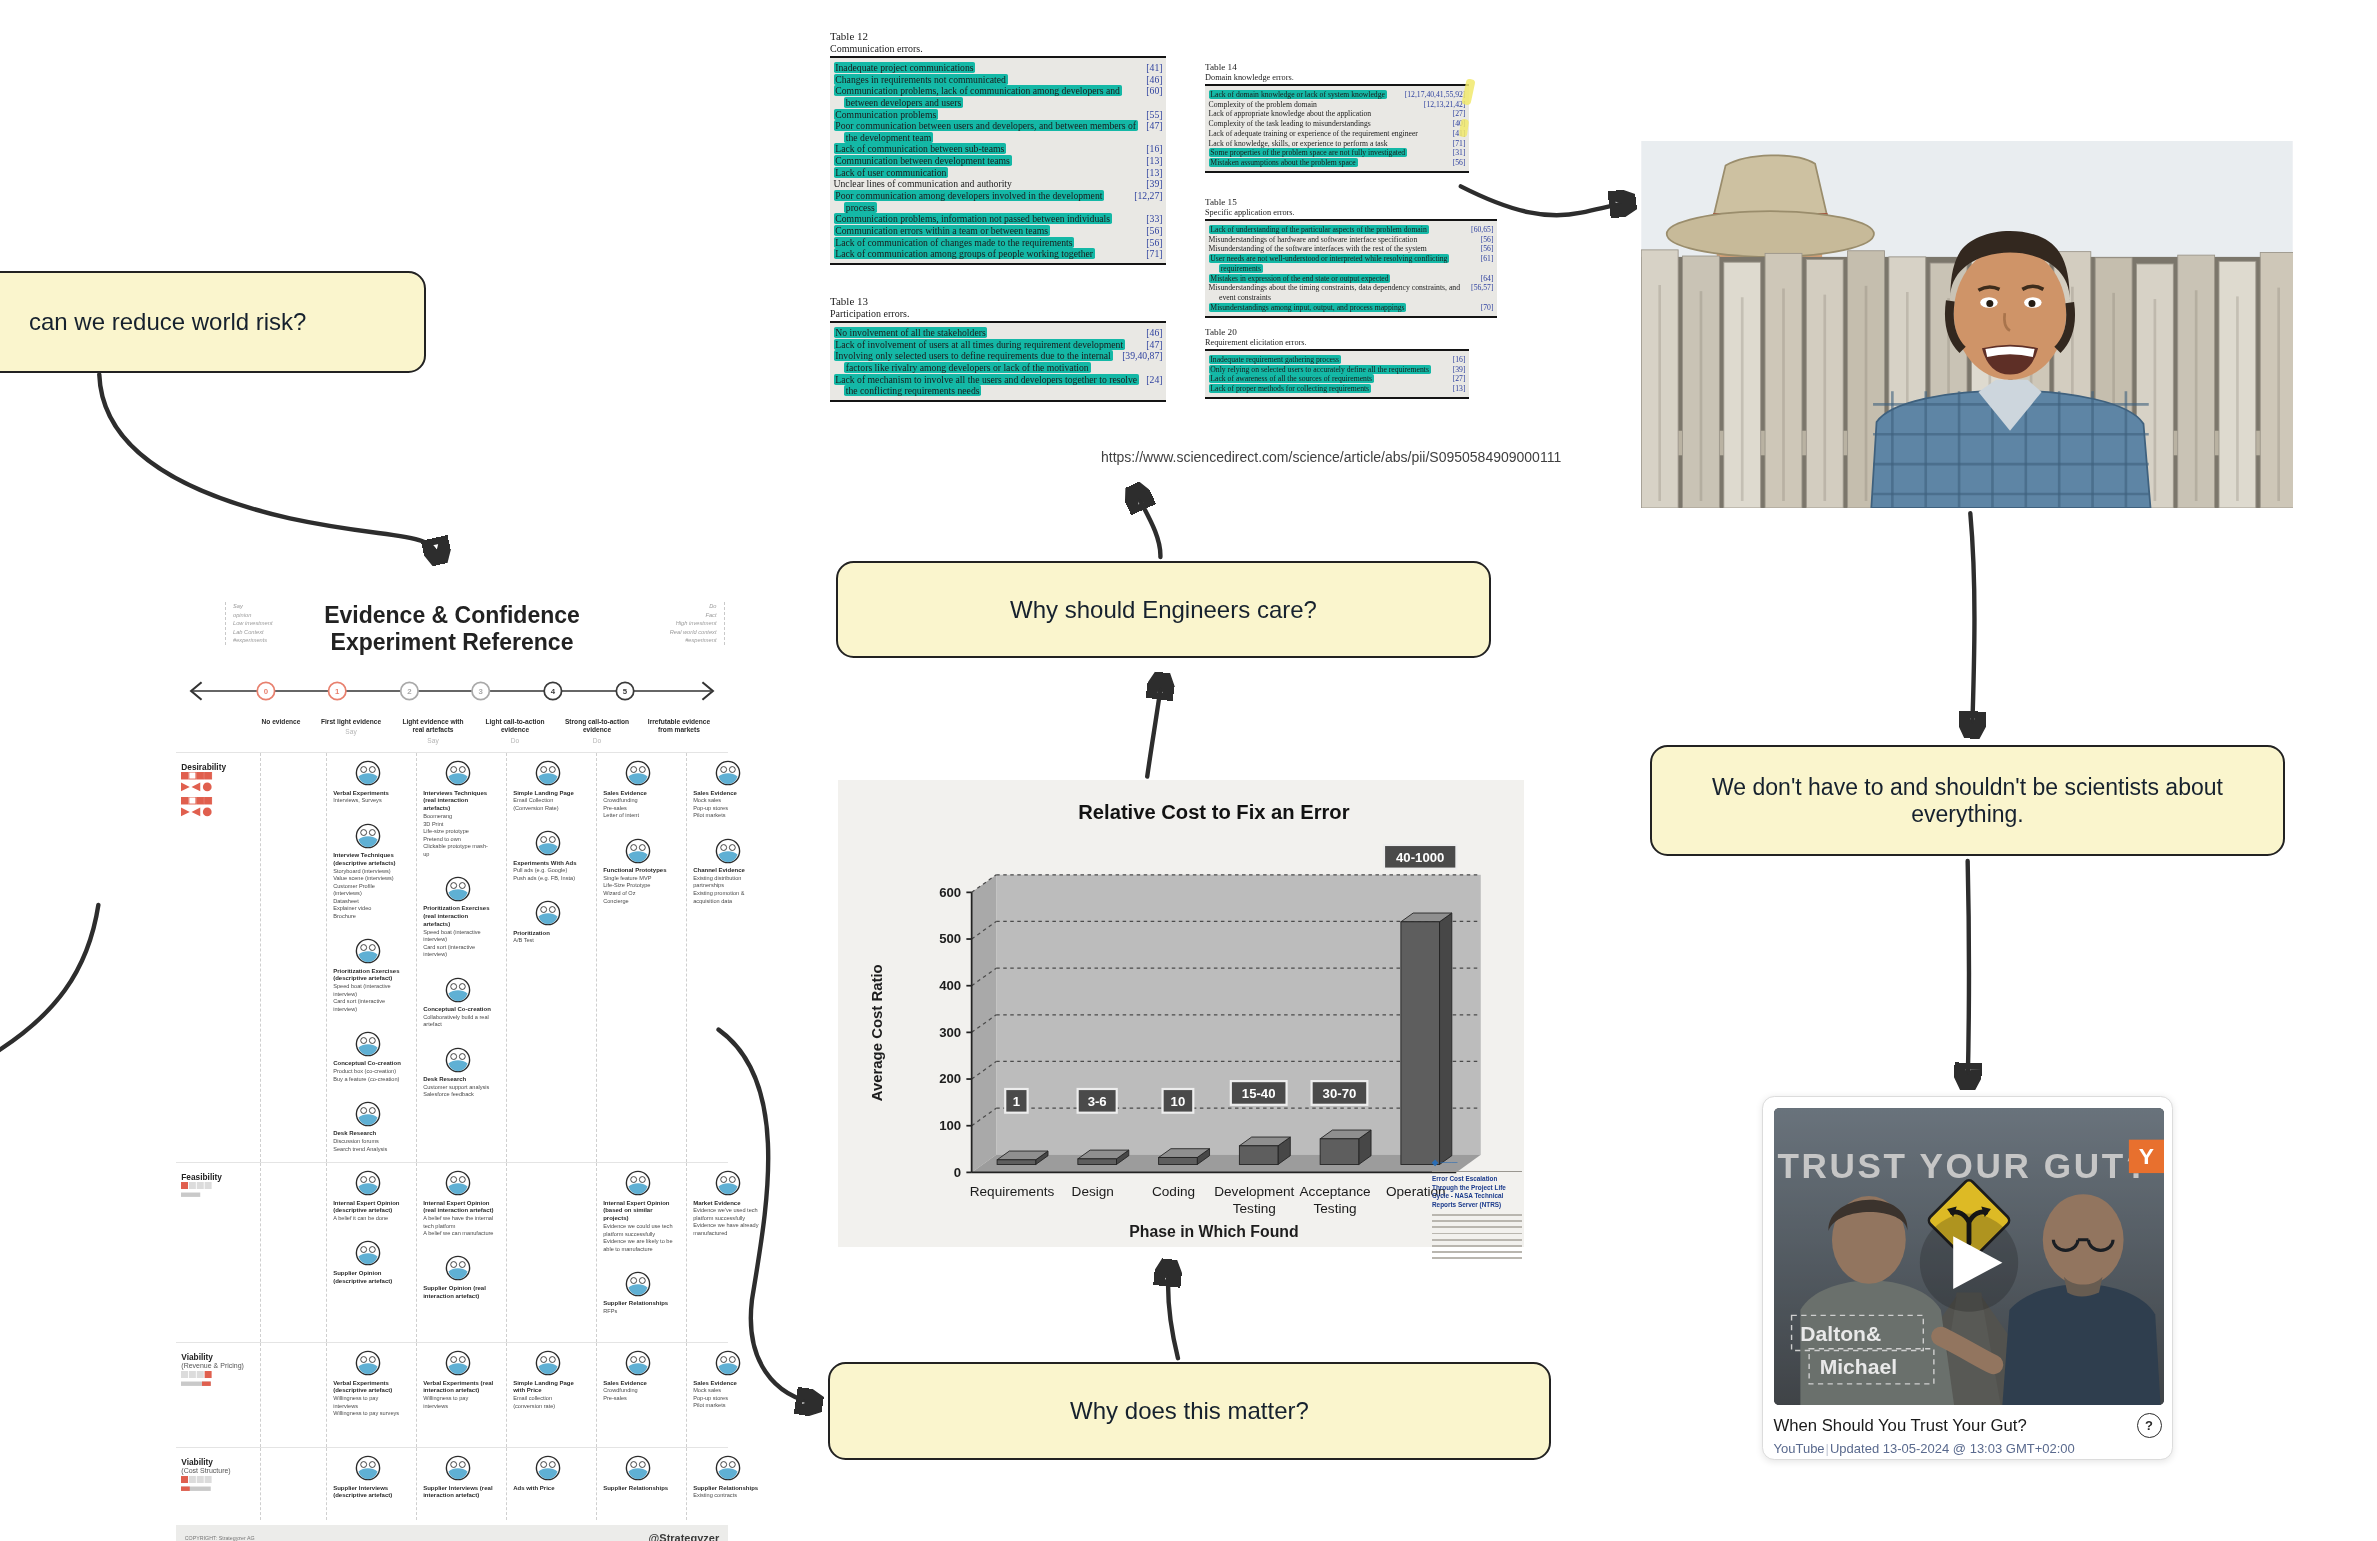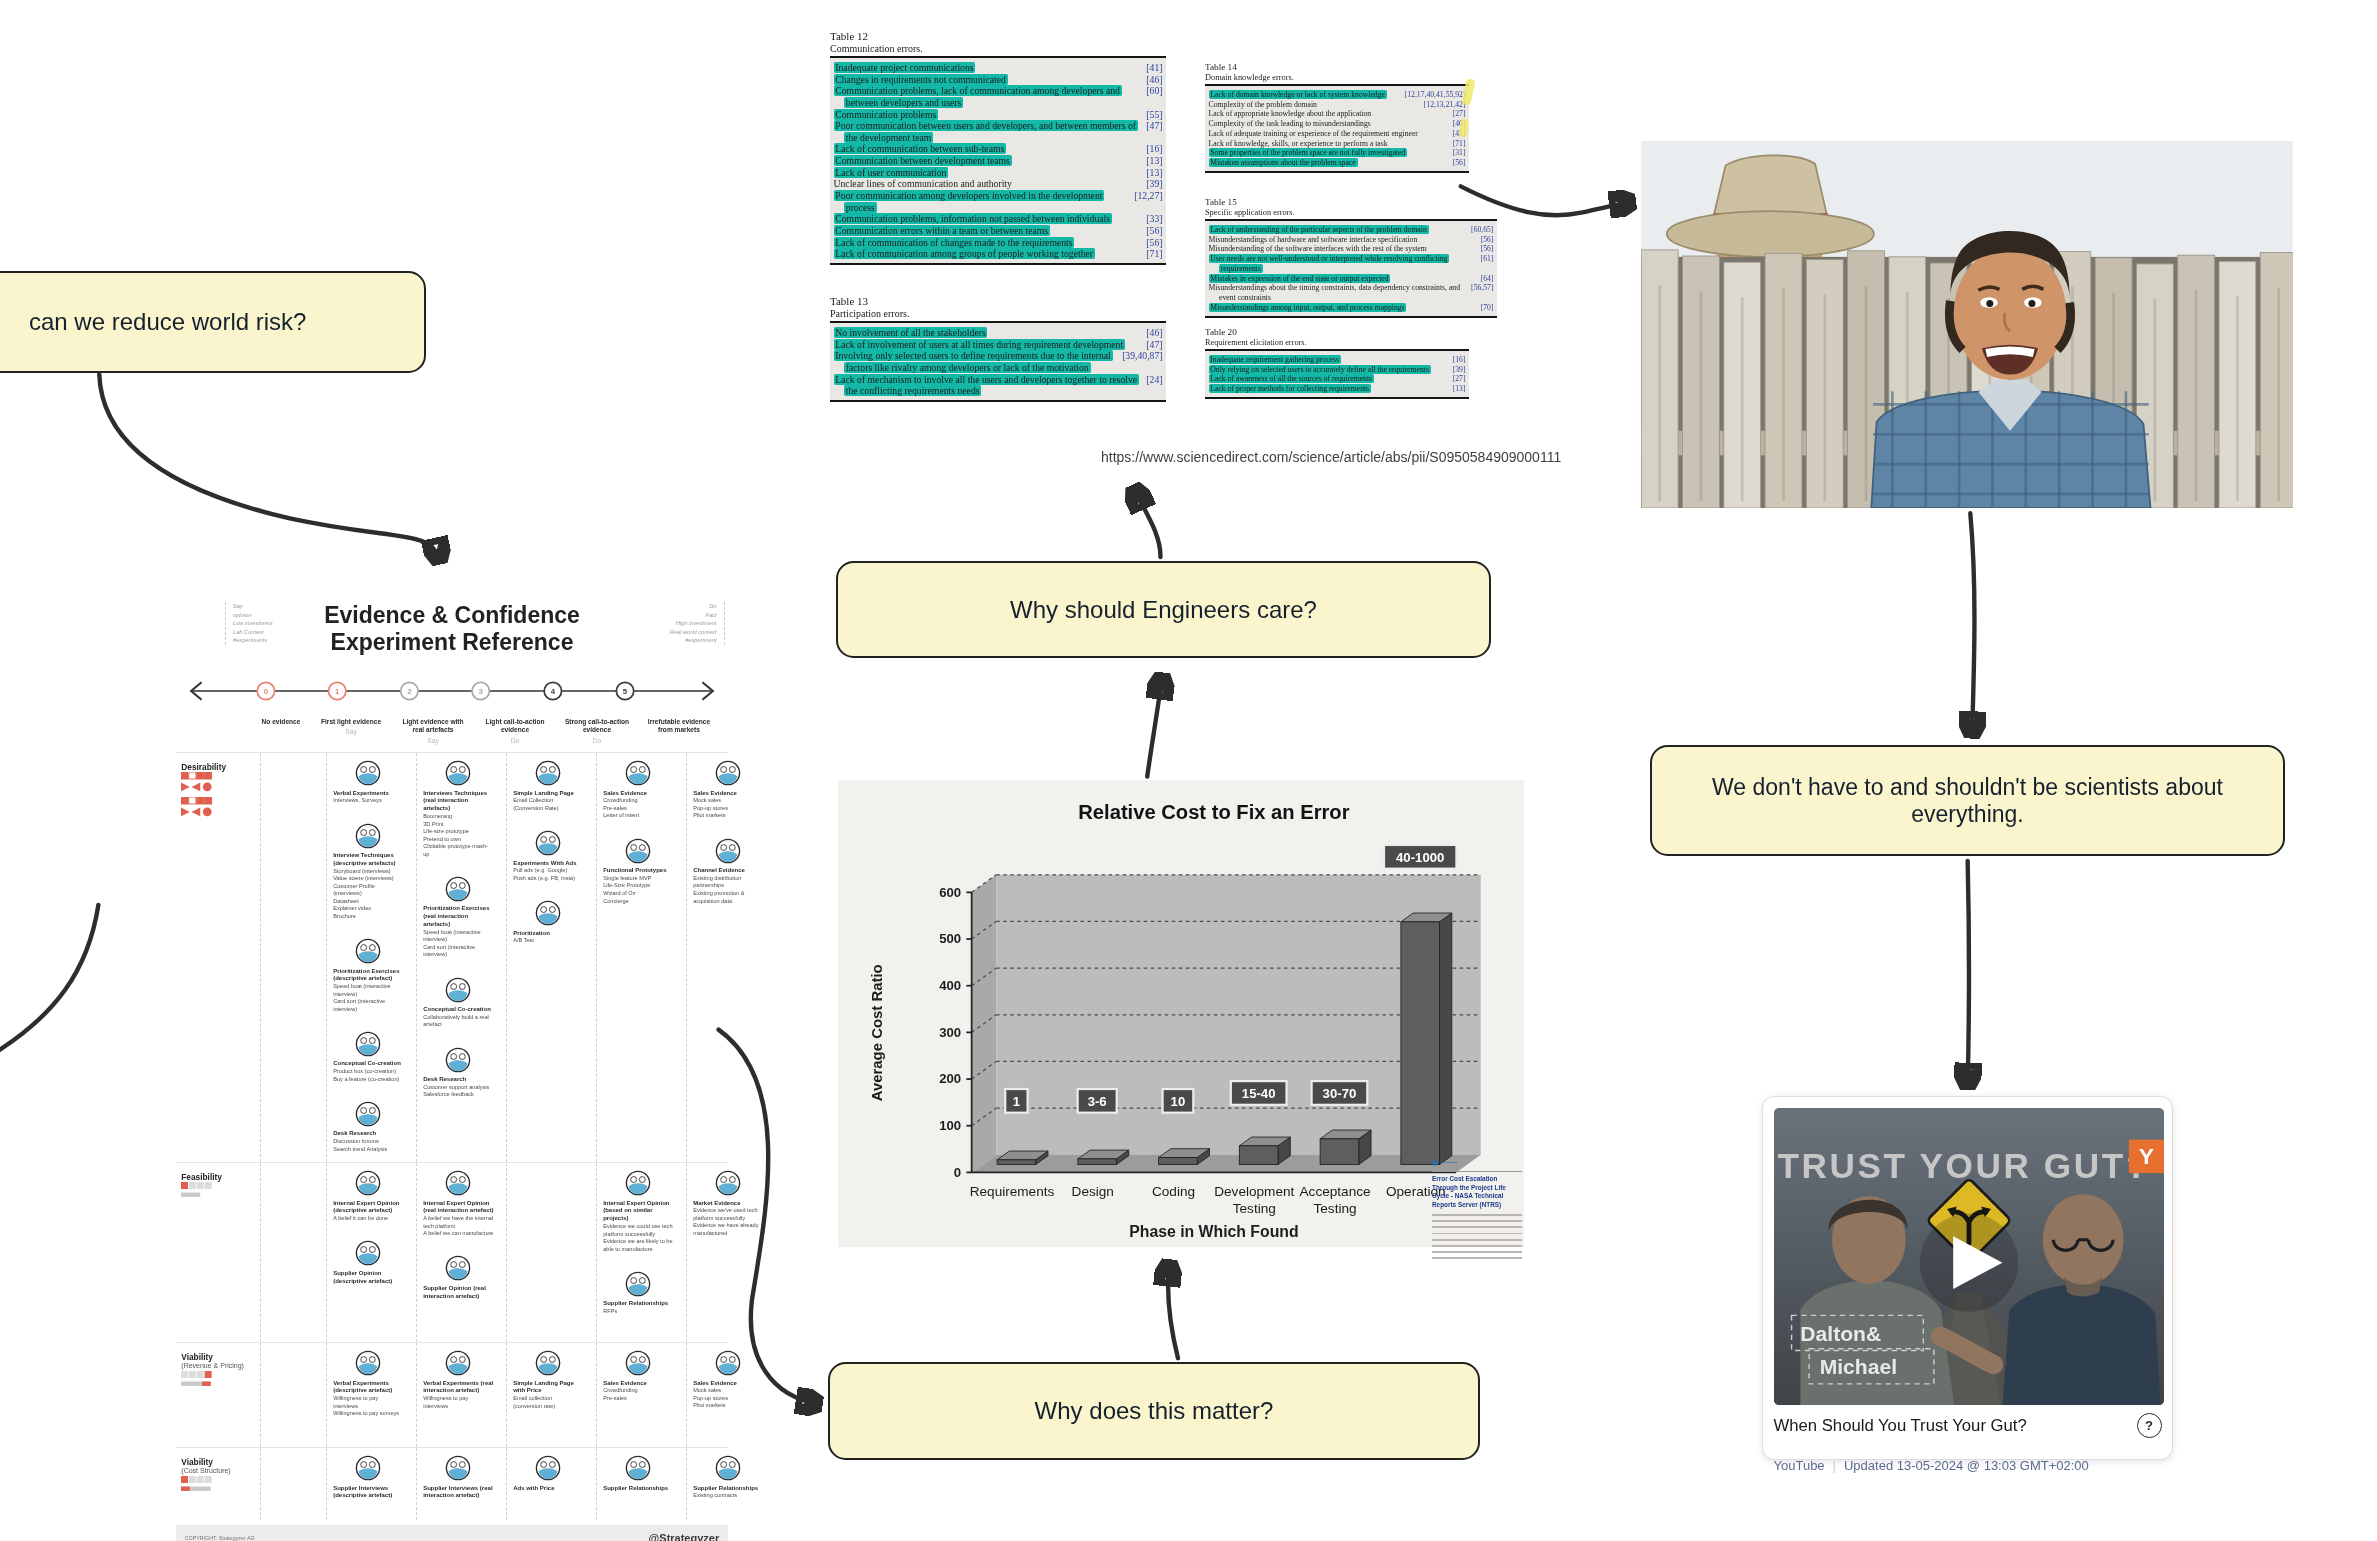--- a/index.html
+++ b/index.html
@@ -7,21 +7,21 @@
        font-family:"Liberation Sans",sans-serif;color:#1c1c1c;}
   .abs{position:absolute;}
 
   
   .note{position:absolute;background:#FAF5CD;border:2.6px solid #222;border-radius:17.6px;
         display:flex;align-items:center;justify-content:center;
         font-size:24px;color:#16212e;box-sizing:border-box;}
   #note-risk{left:-40px;top:271px;width:466px;height:102px;justify-content:flex-start;padding-left:67px;}
   #note-engineers{left:836px;top:561px;width:655px;height:97px;}
   #note-scientists{left:1650px;top:745px;width:635px;height:111px;font-size:23px;text-align:center;padding:0 12.3px;}
-  #note-matter{left:828px;top:1362px;width:652px;height:98px;}
+  #note-matter{left:828px;top:1362px;width:723px;height:98px;}
 
   
   #connectors{position:absolute;left:0;top:0;pointer-events:none;z-index:60;}
   #connectors path{fill:none;stroke:#2d2d2d;stroke-width:5;stroke-linecap:round;}
   #connectors path.head{marker-end:url(#ah);}
 
   
   .ptable{position:absolute;font-family:"Liberation Serif",serif;color:#1b1b1b;}
   .pt-title{font-weight:normal;font-size:11px;}
   .pt-cap{font-size:10px;margin:0.9px 0 2.6px 0;}
@@ -73,21 +73,21 @@
   
   #photo{left:1641px;top:141px;width:652px;height:367px;}
 
   
   #yt-card{left:1762px;top:1096px;width:411px;height:364px;background:#fff;border:0.9px solid #dcdcdc;
            border-radius:12.3px;box-shadow:0 1.8px 7px rgba(0,0,0,.10);box-sizing:border-box;padding:10.5px;}
   #yt-title-row{display:flex;justify-content:space-between;align-items:center;margin-top:8.8px;}
   #yt-title{font-size:16.7px;color:#1a1a1a;}
   #yt-help{width:23px;height:23px;border:1.9px solid #2b2b2b;border-radius:50%;display:flex;
            align-items:center;justify-content:center;font-size:13px;font-weight:bold;color:#2b2b2b;}
-  #yt-meta{display:flex;align-items:center;gap:8px;margin-top:20px;font-size:13px;color:#5a6a8e;}
+  #yt-meta{display:flex;align-items:center;gap:1px;margin-top:3px;font-size:13px;color:#5a6a8e;}
   #yt-meta .sep{color:#c3c9d6;}
 </style>
 </head>
 <body>
 
 <div class="note" id="note-risk">
   <span>can we reduce world risk?</span>
 </div>
 <div class="note" id="note-engineers">
   <span>Why should Engineers care?</span>

